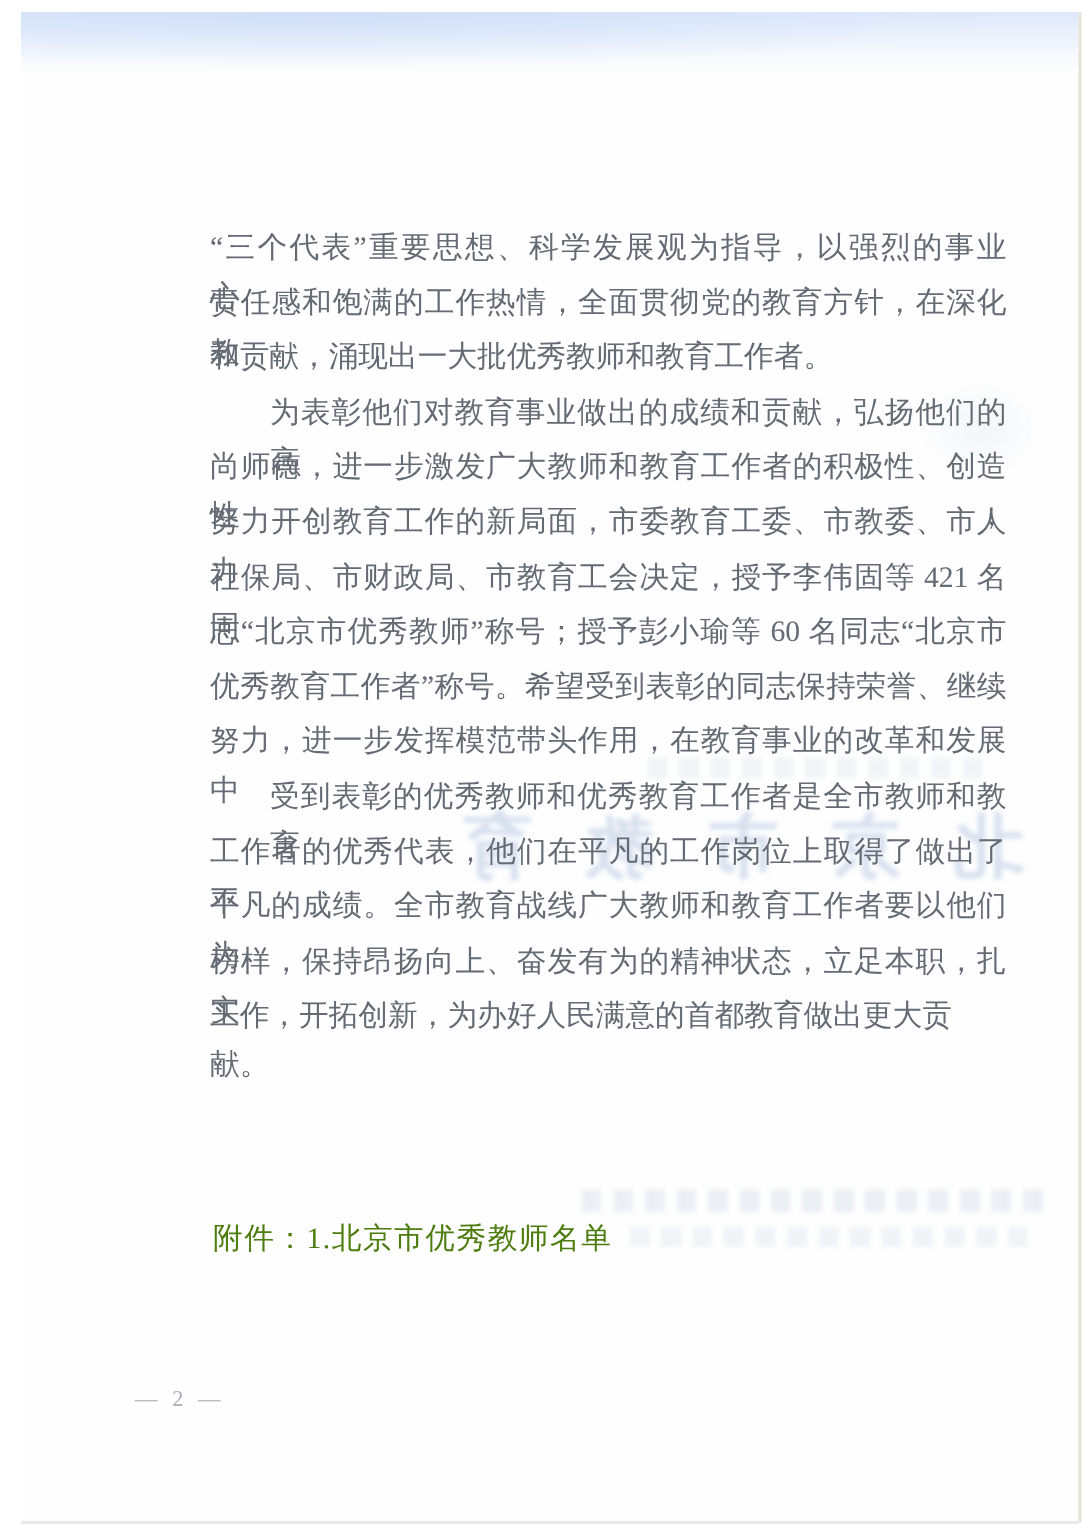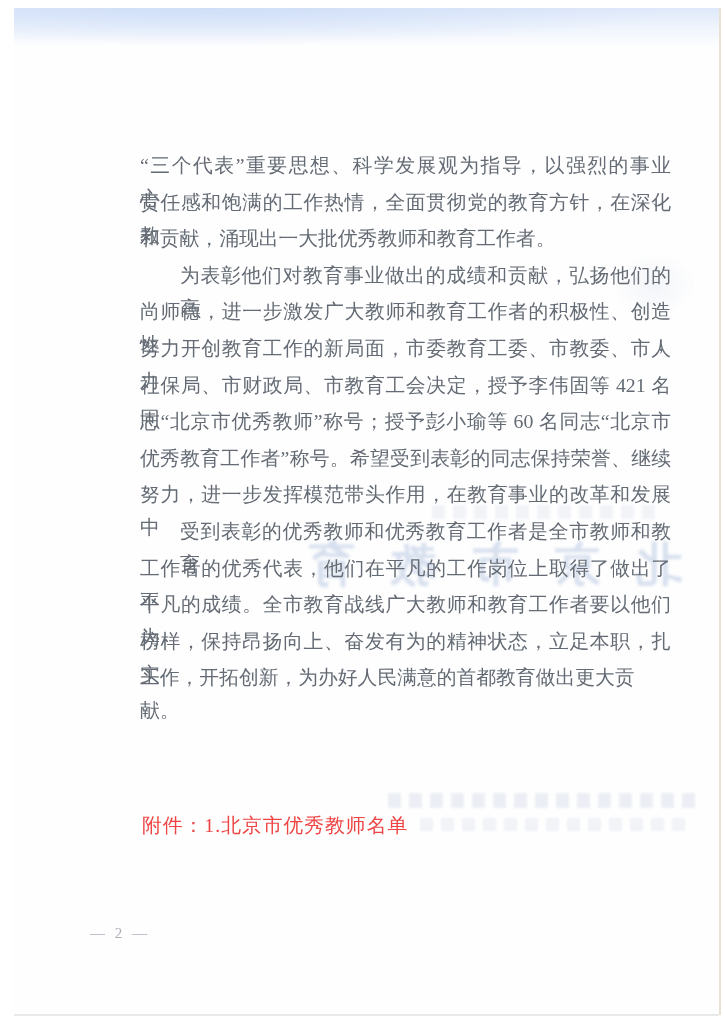--- a/index.html
+++ b/index.html
@@ -27,21 +27,21 @@
     position:absolute;left:99px;top:149px;width:531px;
     color:#646b74;font-size:19.8px;margin-left:41px;
   }
   .line{
     height:36.6px;line-height:33px;
   }
   .line.justify{ text-align:justify; text-align-last:justify; }
   .line.indent{ padding-left:40px; }
   .attachment{
     position:absolute;left:142px;top:812px;
-    color:#ef4444;font-size:19.8px;letter-spacing:1px;
+    color:#4d7c0f;font-size:19.8px;letter-spacing:1px;
   }
   .page-number{
     position:absolute;left:90px;top:925px;
     color:#9ba1ab;font-size:15px;letter-spacing:3px;opacity:.85;
     font-family:"Liberation Serif","DejaVu Serif",serif;
   }
   
   .bleed-large{
     position:absolute;left:252px;top:534px;width:430px;
     font-size:46px;font-weight:700;white-space:nowrap;

